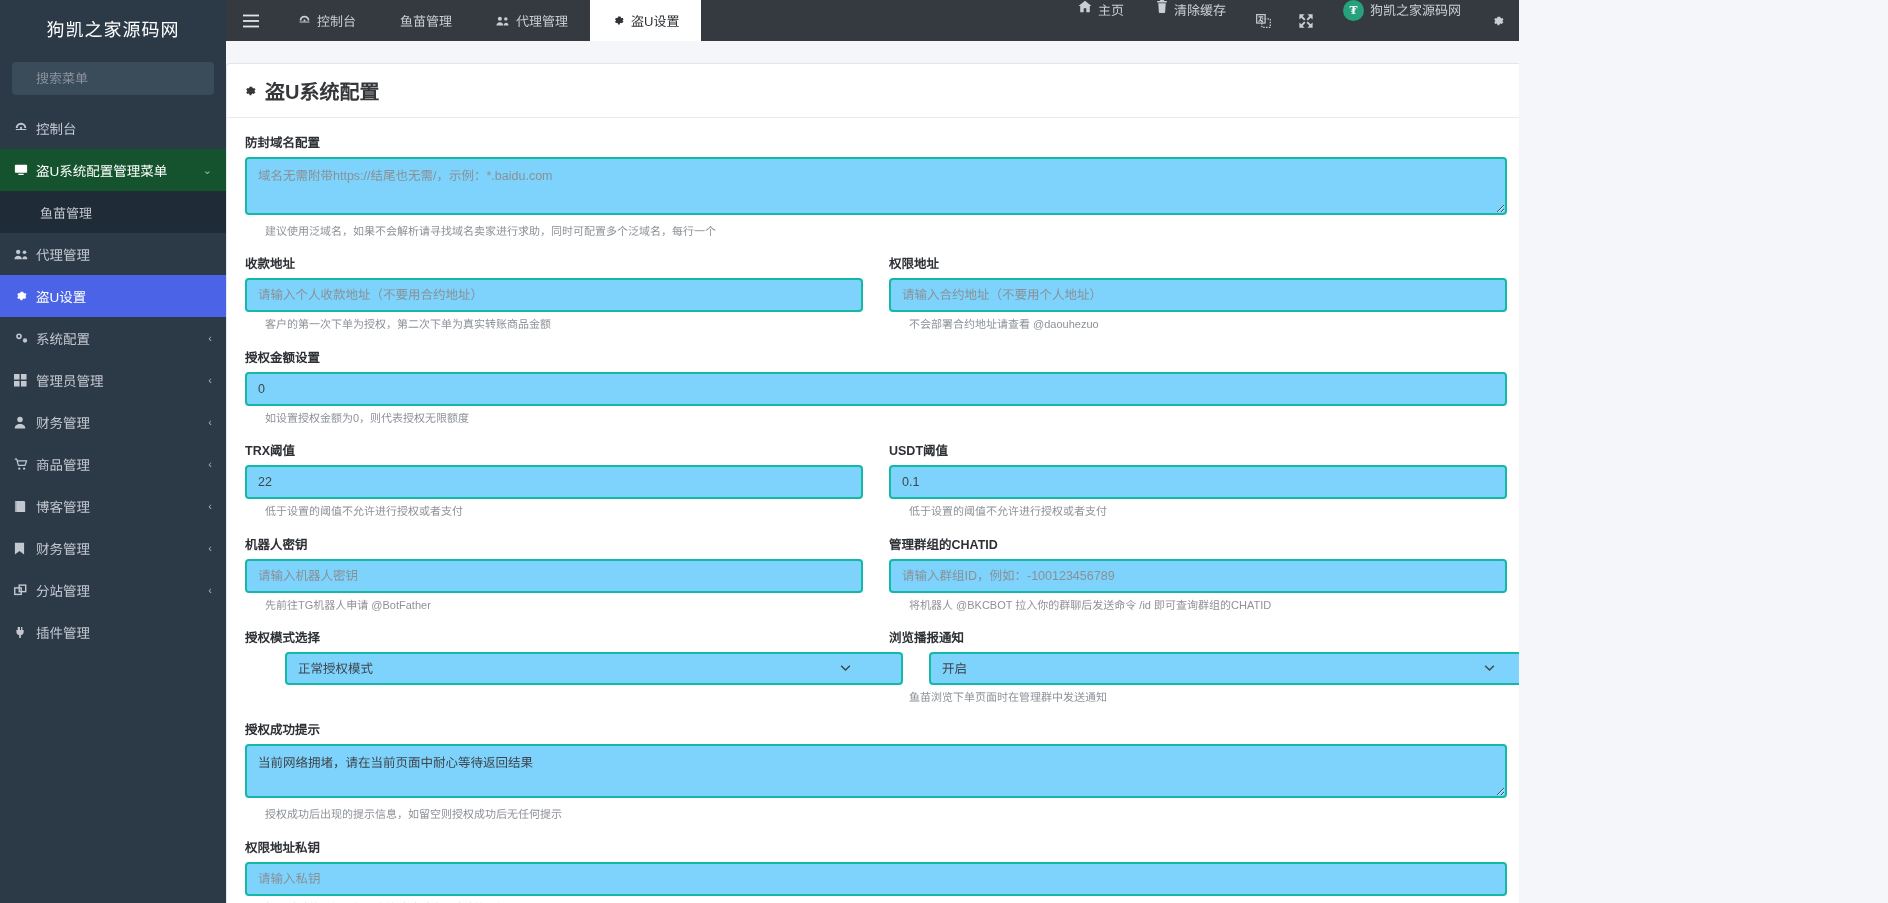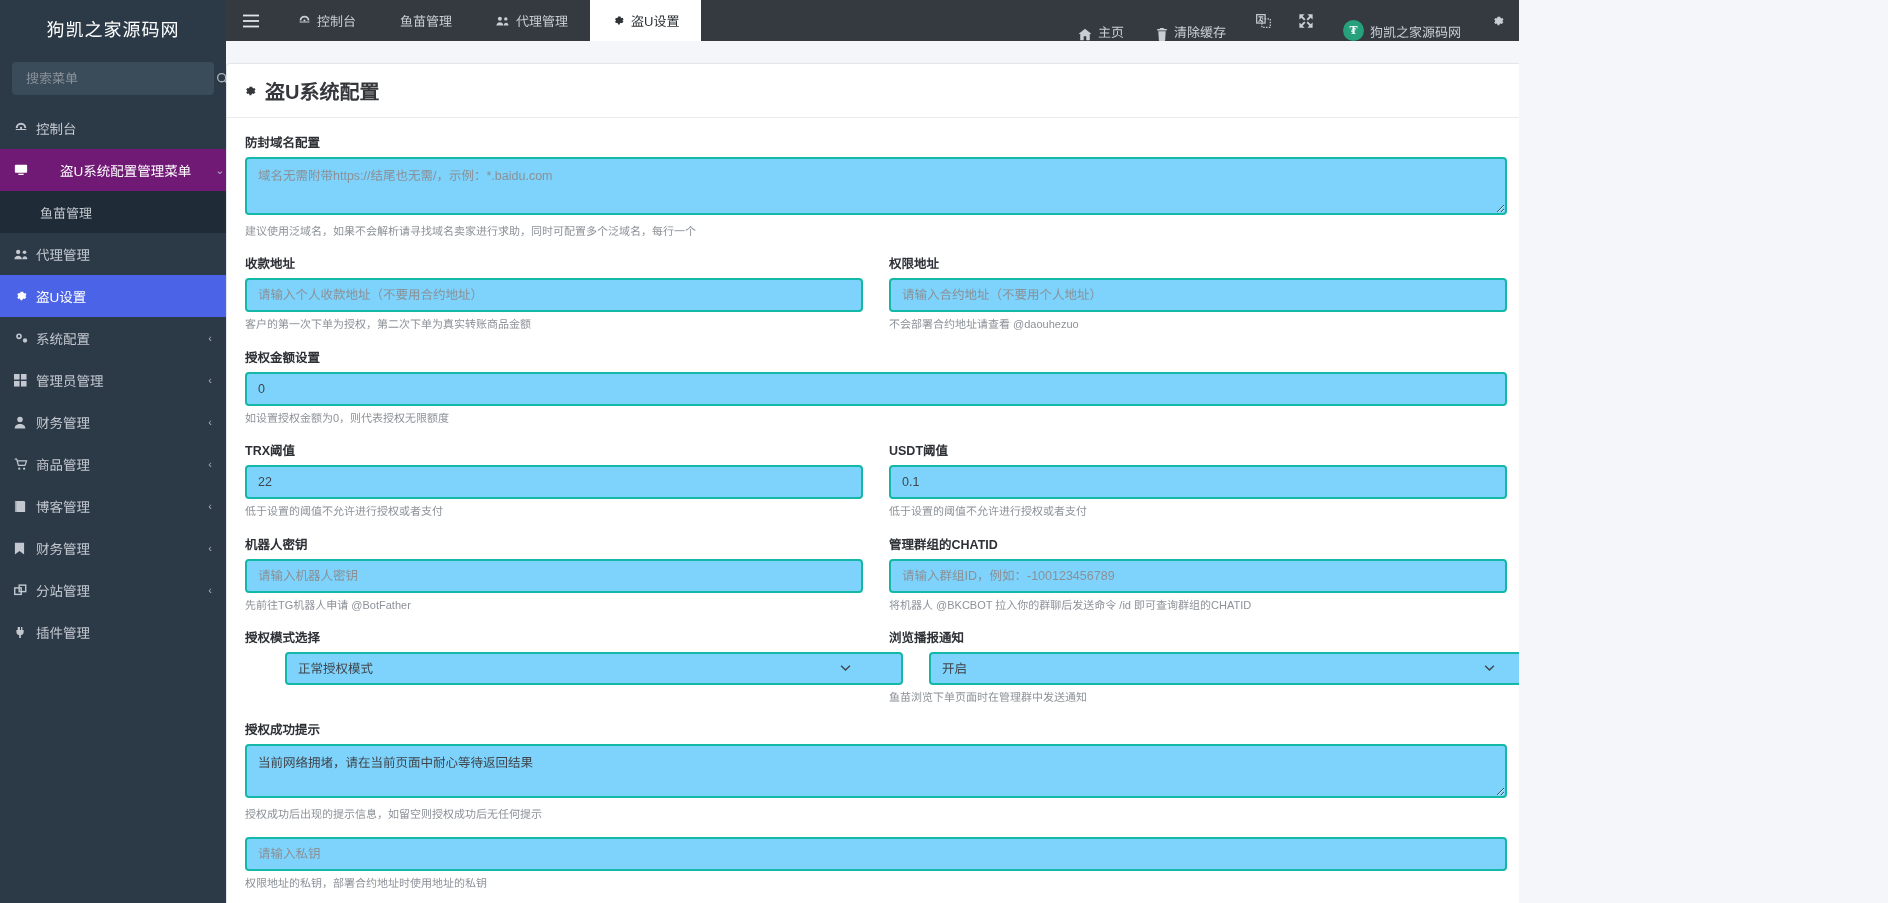--- a/index.html
+++ b/index.html
@@ -28,21 +28,21 @@
     background: #2c3a47;
   }
   .search-wrap { padding: 6px 12px 10px 12px; }
   .search-box {
     position: relative;
     background: #3a4b5a; border-radius: 4px; height: 33px;
     display: flex; align-items: center;
   }
   .search-box input {
     flex: 1; background: transparent; border: 0; outline: none;
-    color: #d0d4da; font-size: 13px; padding: 0 14px;
+    color: #d0d4da; font-size: 13px; padding: 0 24px;
     font-family: "Liberation Sans", sans-serif;
   }
   .search-box input::placeholder { color: #8a929b; }
   .search-icon { padding-right: 12px; color: #aeb6bf; font-size: 14px; line-height: 1; }
 
   .menu { flex: 1; overflow-y: auto; padding-top: 2px; }
   .menu::-webkit-scrollbar { width: 0px; }
   .menu-item {
     display: flex; align-items: center;
     height: 42px; padding: 0 14px;
@@ -50,21 +50,21 @@
     cursor: pointer; position: relative;
   }
   .menu-item .mi-icon {
     width: 22px; min-width: 22px; text-align: left;
     font-size: 13px; color: #c2c7d0;
   }
   .menu-item .mi-label { flex: 1; white-space: nowrap; }
   .menu-item .mi-arrow { font-size: 11px; color: #aab0b8; }
   .menu-item.active { background: #4a63e7; color: #fff; }
   .menu-item.active .mi-icon, .menu-item.active .mi-arrow { color: #fff; }
-  .menu-item.open { background: #701a75; color: #fff; gap: 24px; }
+  .menu-item.open { background: #14532d; color: #fff; }
   .menu-item.open .mi-icon { color: #fff; }
   .submenu { background: #1f2b36; }
   .submenu .menu-item { padding-left: 40px; font-size: 13px; }
 
   
   .main { flex: 1; height: 903px; display: flex; flex-direction: column; background: #f4f6f9; overflow: hidden; }
 
   .navbar {
     height: 41px; background: #343a40; display: flex; align-items: stretch;
     color: #c9ced3; font-size: 13px;
@@ -75,21 +75,21 @@
     color: #e2e5e8; font-size: 15px;
   }
   .nav-tab {
     display: flex; align-items: center; gap: 6px;
     padding: 0 22px; cursor: pointer; color: #c9ced3; white-space: nowrap;
   }
   .nav-tab.active { background: #ffffff; color: #2f3337; }
   .nav-spacer { flex: 1; }
   .nav-right { display: flex; align-items: stretch; }
   .nav-link {
-    display: flex; align-items: flex-end; gap: 6px;
+    display: flex; align-items: flex-start; gap: 6px;
     padding: 0 16px; cursor: pointer; color: #c9ced3; white-space: nowrap;
   }
   .usdt-logo {
     width: 21px; height: 21px; border-radius: 50%;
     background: #26a17b; color: #fff; font-size: 12px; font-weight: bold;
     display: flex; align-items: center; justify-content: center;
     font-family: "Liberation Serif", serif;
   }
   .nav-icon-btn { display: flex; align-items: center; padding: 0 14px; cursor: pointer; color: #c9ced3; font-size: 14px; }
 
@@ -130,21 +130,21 @@
   select.form-control {
     appearance: none; -webkit-appearance: none;
     background-image: none;
     padding-right: 30px; height: 33px; margin-left: 40px;
   }
   .select-wrap { position: relative; }
   .select-caret {
     position: absolute; right: 12px; top: 50%; transform: translateY(-50%);
     pointer-events: none; color: #41464b; font-size: 11px;
   }
-  .form-help { font-size: 11px; color: #8d9298; margin-top: 5px; line-height: 1.4; }
+  .form-help { font-size: 11px; color: #8d9298; margin-top: 5px; line-height: 1.4; margin-left: 20px; }
   svg.ic { display: block; }
 </style>
 </head>
 <body>
 
 <div class="app">
 
   <aside class="sidebar">
     <div class="brand">
       <span>狗凯之家源码网</span>
@@ -491,20 +491,21 @@
             </div>
           </div>
 
           <div class="form-group full">
             <label class="form-label">授权成功提示</label>
             <textarea class="form-control ta-success" style="">当前网络拥堵，请在当前页面中耐心等待返回结果</textarea>
             <div class="form-help">授权成功后出现的提示信息，如留空则授权成功后无任何提示</div>
           </div>
 
           <div class="form-group full">
+            <label class="form-label">权限地址私钥</label>
             <input type="text" class="form-control" placeholder="请输入私钥" style="">
             <div class="form-help">权限地址的私钥，部署合约地址时使用地址的私钥</div>
           </div>
 
         </div>
       </section>
     </main>
   </div>
 </div>
 

